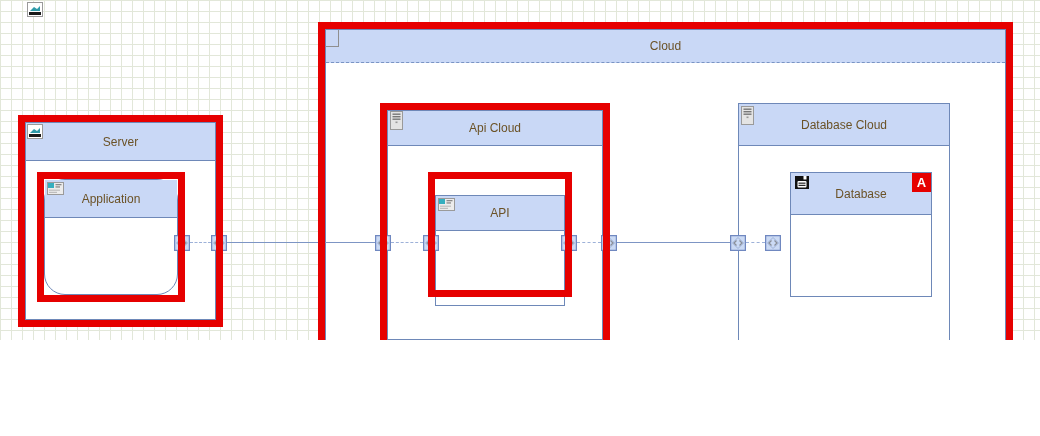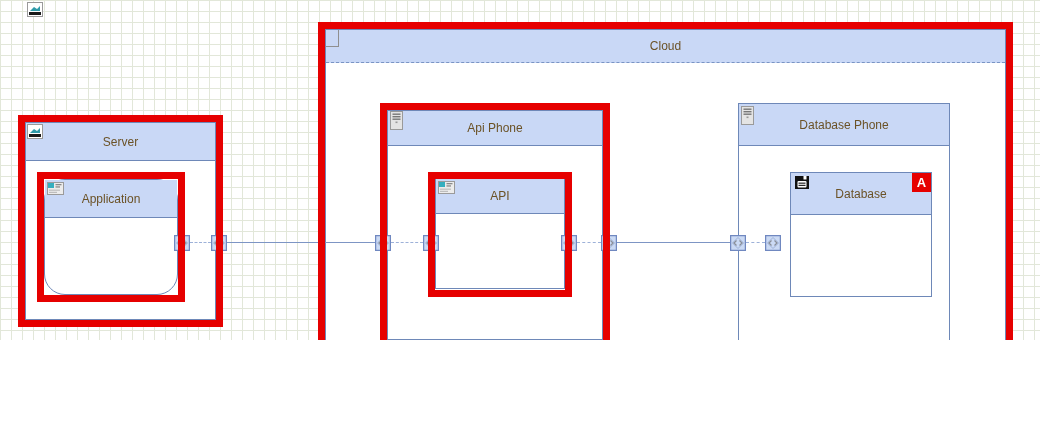--- a/index.html
+++ b/index.html
@@ -72,25 +72,25 @@
     <div class="hdr" style="height:35px;">
       <span class="node-icon" style="left:2px;top:0;">
         <svg width="13" height="19">
             <rect x="0.5" y="0.5" width="12" height="18" fill="#e4e4e4" stroke="#9a9a9a"></rect>
             <rect x="2.5" y="2.5" width="8" height="1.4" fill="#777"></rect>
             <rect x="2.5" y="5" width="8" height="1.4" fill="#777"></rect>
             <rect x="2.5" y="7.5" width="8" height="1.4" fill="#777"></rect>
             <rect x="5.5" y="10.5" width="2" height="1.6" fill="#999"></rect>
           </svg>
       </span>
-      <span>Api Phone</span>
-    </div>
-  </div>
-
-  <div class="node" style="left:435px;top:178px;width:130px;height:111px;">
+      <span>Api Cloud</span>
+    </div>
+  </div>
+
+  <div class="node" style="left:435px;top:195px;width:130px;height:111px;">
     <div class="hdr" style="height:35px;">
       <span class="node-icon" style="left:2px;top:2px;">
         <svg width="17" height="13">
             <rect x="0.5" y="0.5" width="16" height="12" fill="#ececec" stroke="#9a9a9a"></rect>
             <rect x="1" y="1" width="6" height="5" fill="#35aebe"></rect>
             <rect x="8.5" y="2" width="6" height="1.3" fill="#8a8a8a"></rect>
             <rect x="8.5" y="4.3" width="4.5" height="1.3" fill="#8a8a8a"></rect>
             <rect x="2" y="7.6" width="11" height="1.2" fill="#bdbdbd"></rect>
             <rect x="2" y="9.8" width="8" height="1.2" fill="#bdbdbd"></rect>
           </svg>
@@ -103,21 +103,21 @@
     <div class="hdr" style="height:42px;">
       <span class="node-icon" style="left:2px;top:2px;">
         <svg width="13" height="19">
             <rect x="0.5" y="0.5" width="12" height="18" fill="#e4e4e4" stroke="#9a9a9a"></rect>
             <rect x="2.5" y="2.5" width="8" height="1.4" fill="#777"></rect>
             <rect x="2.5" y="5" width="8" height="1.4" fill="#777"></rect>
             <rect x="2.5" y="7.5" width="8" height="1.4" fill="#777"></rect>
             <rect x="5.5" y="10.5" width="2" height="1.6" fill="#999"></rect>
           </svg>
       </span>
-      <span>Database Phone</span>
+      <span>Database Cloud</span>
     </div>
   </div>
 
   <div class="node" style="left:773px;top:172px;width:142px;height:125px;margin-left:17px;">
     <div class="hdr" style="height:42px;">
       <span class="node-icon" style="left:3px;top:2px;">
         <svg width="16" height="15">
             <rect x="1" y="1" width="14" height="13" fill="#111"></rect>
             <rect x="9.5" y="1" width="3" height="3.5" fill="#ffffff"></rect>
             <rect x="3.5" y="6" width="9" height="6.5" rx="1" fill="#ffffff"></rect>

